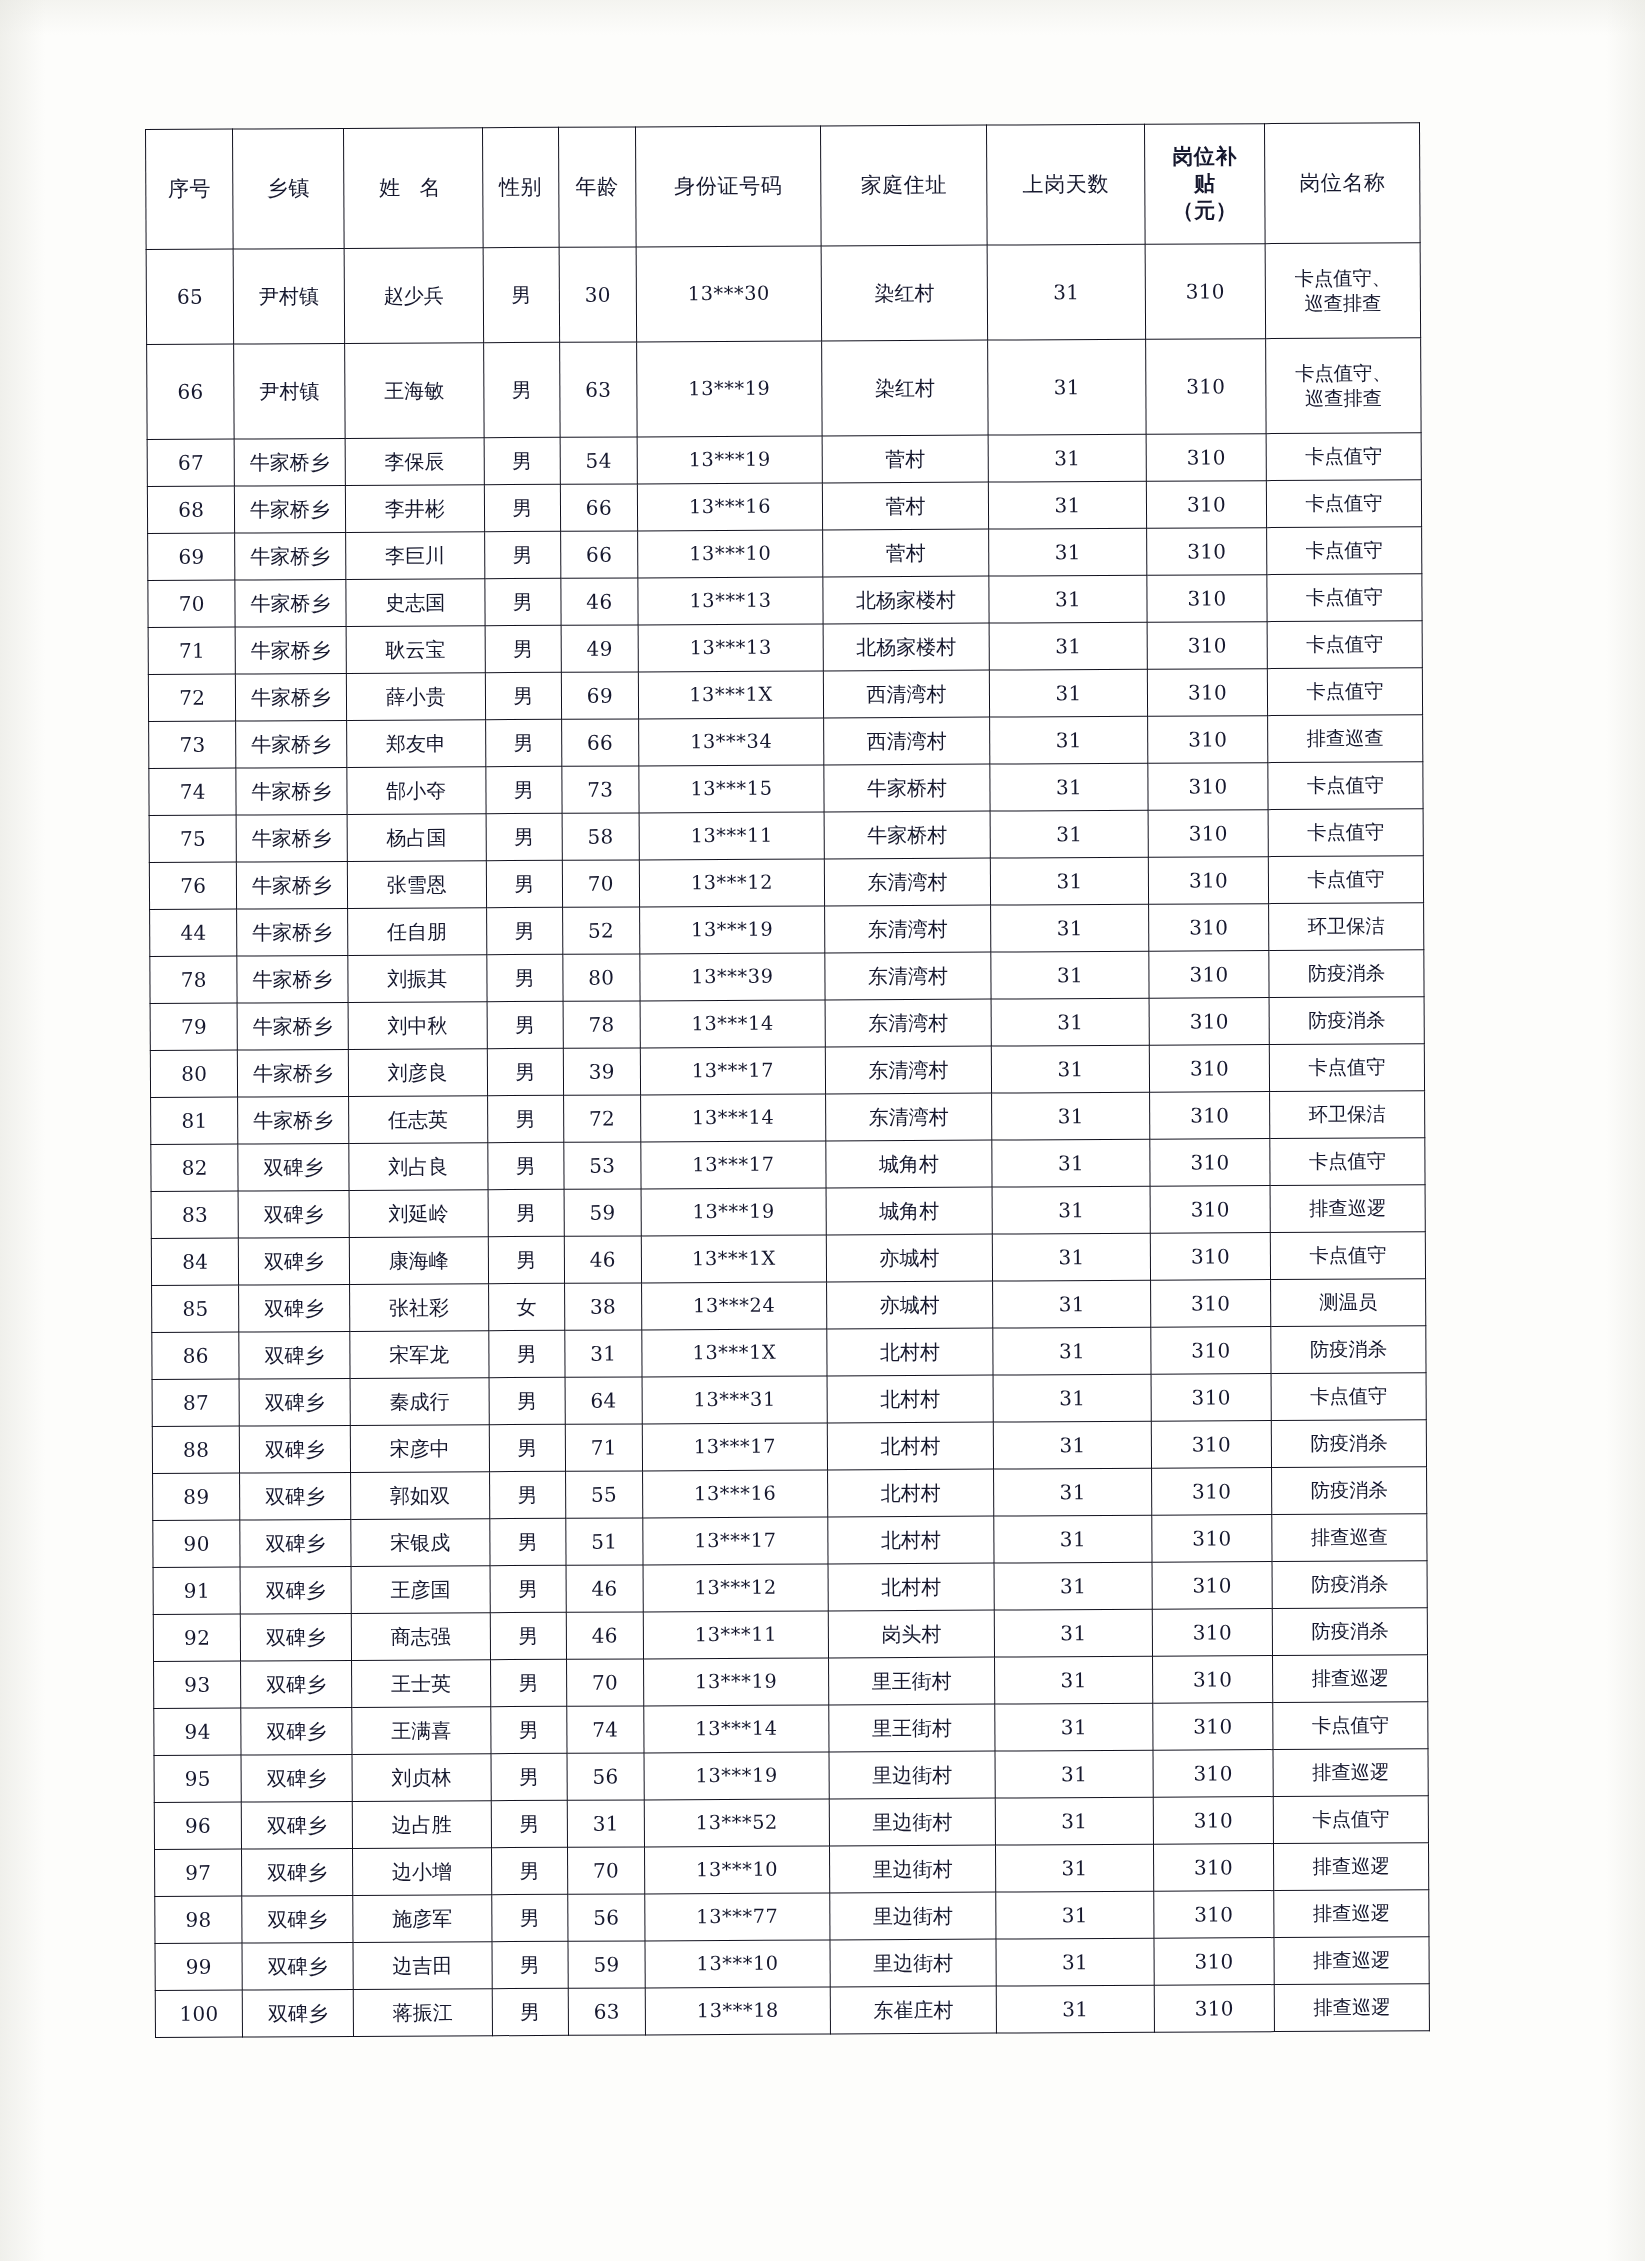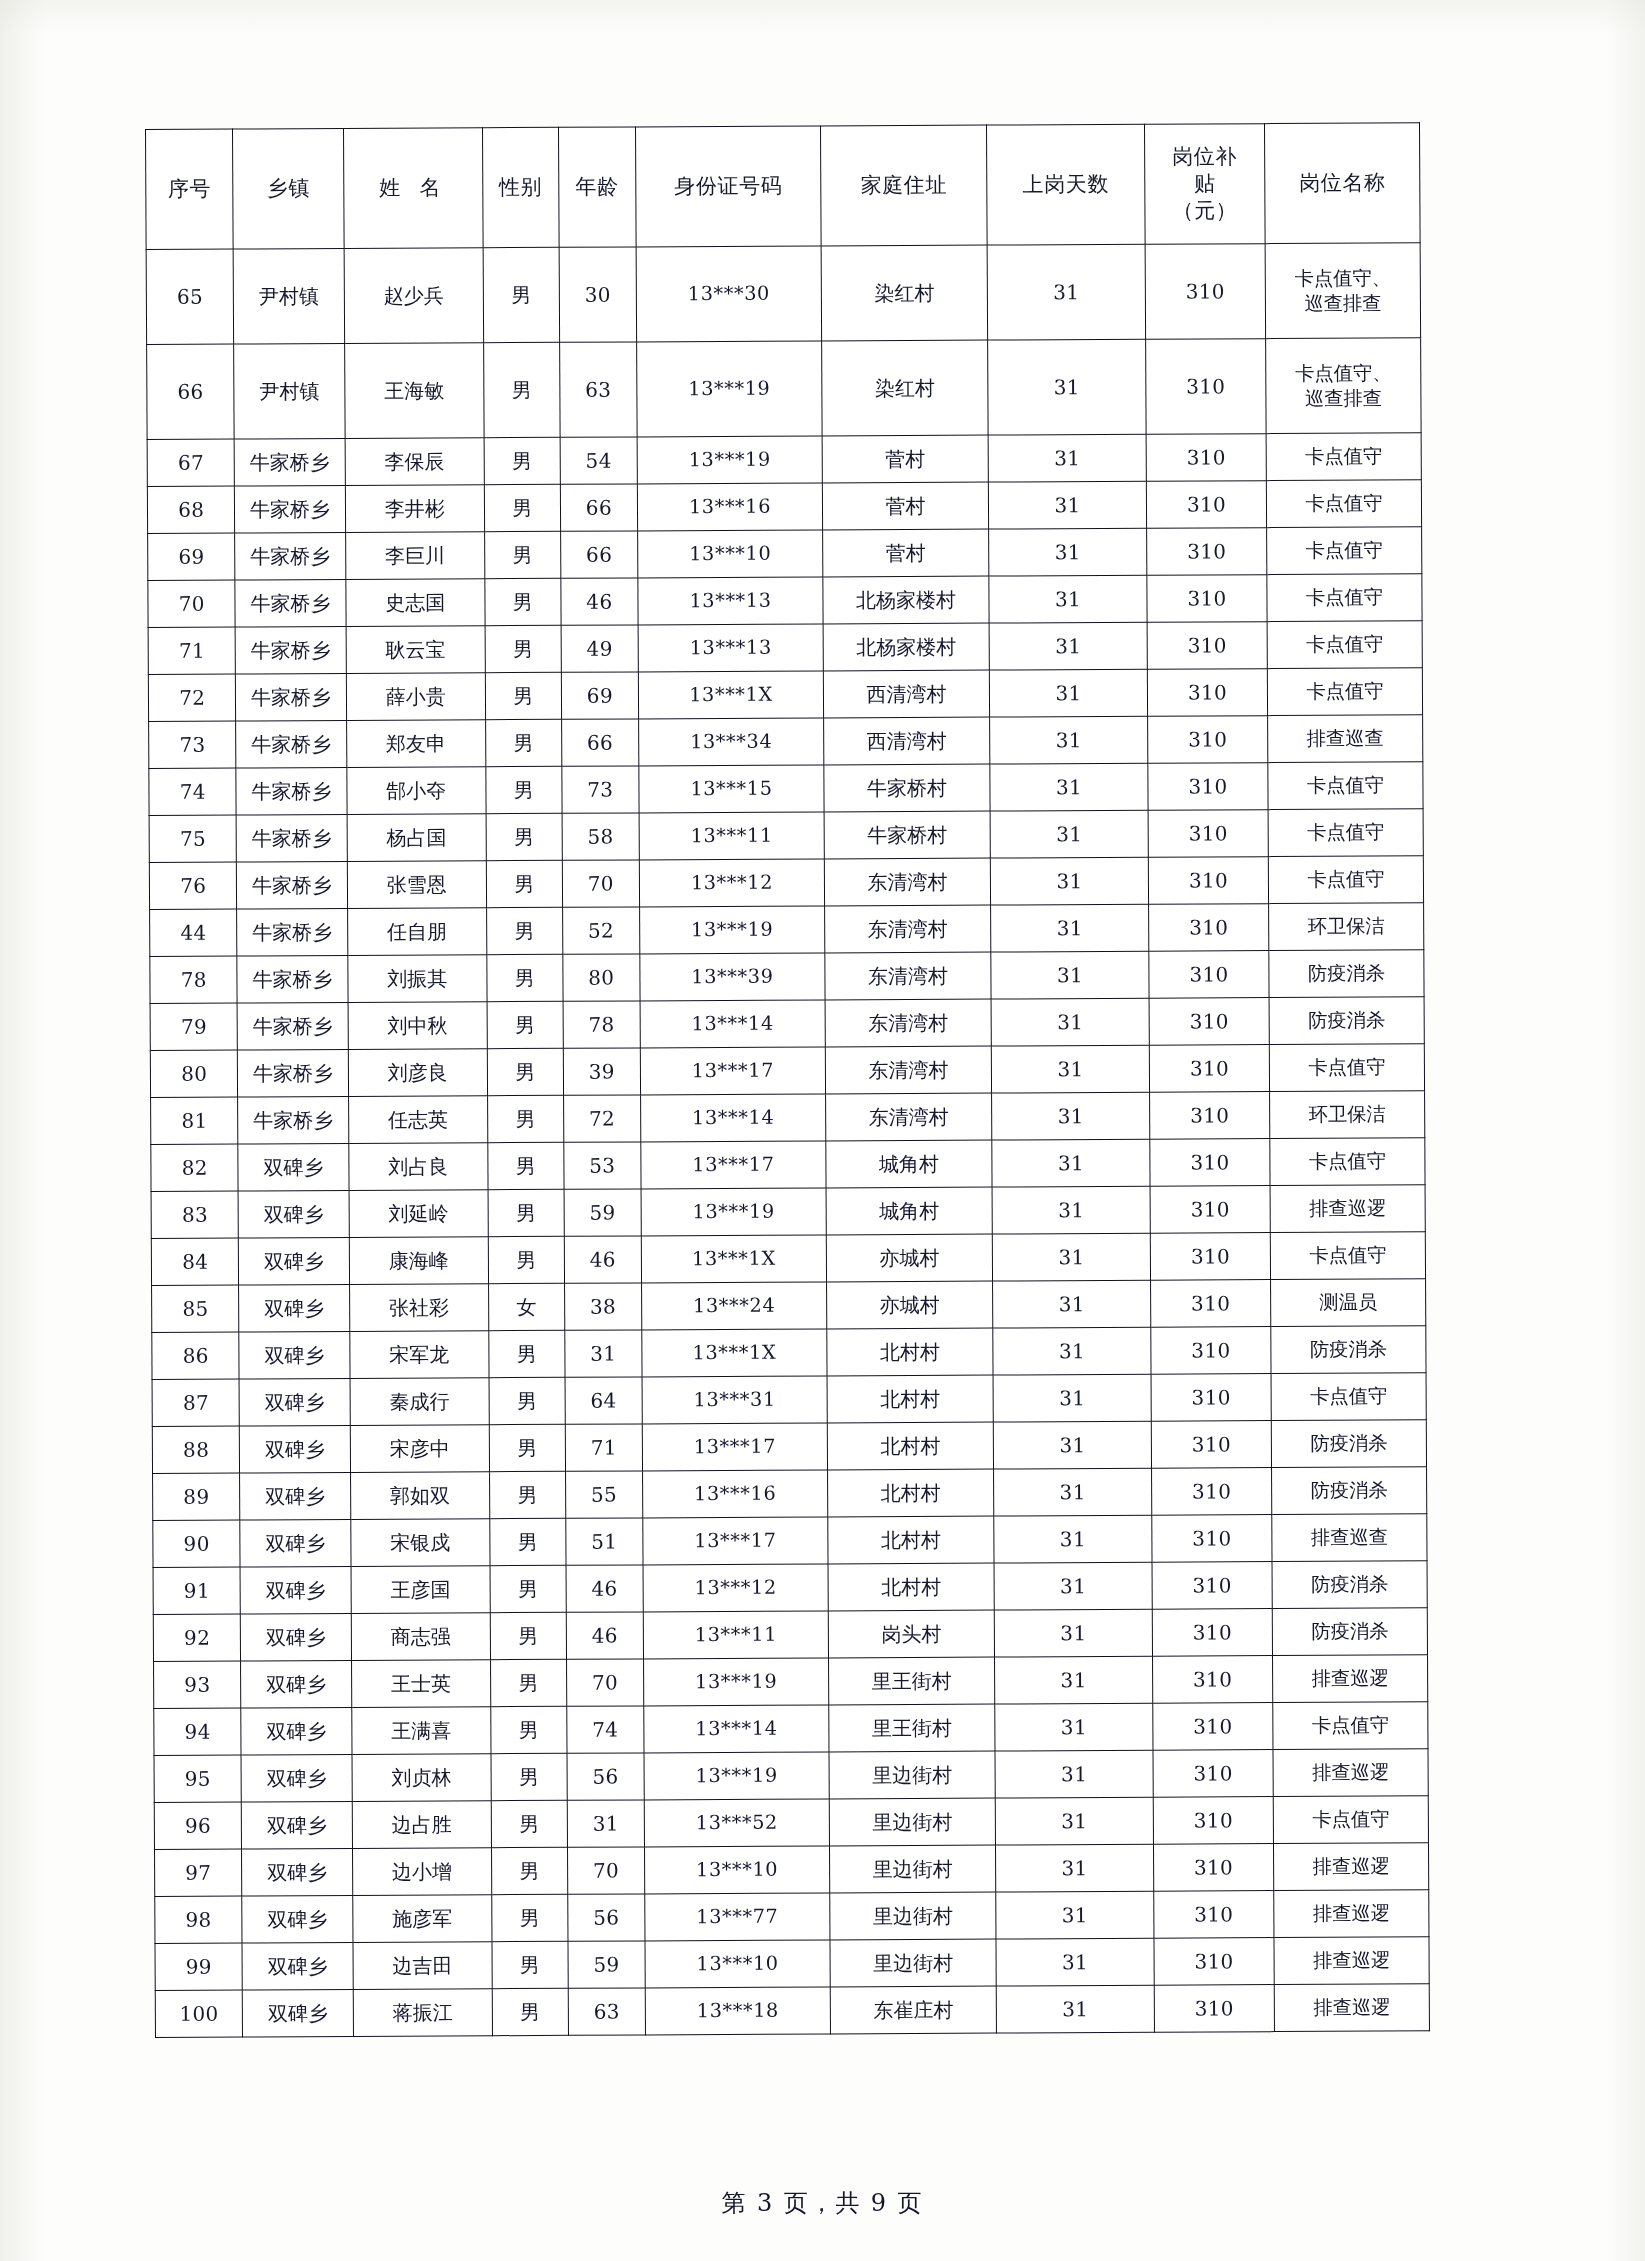--- a/index.html
+++ b/index.html
@@ -73,21 +73,21 @@
   col.c-post   { width: 108px; }
 
   
   thead th {
     height: 119px;
     border-bottom: 2.6px solid #0f0f1c;
     font-size: 21px;
     letter-spacing: 0.6px;
     line-height: 1.28;
   }
-  thead th .hl { display: block; }
+  thead th .hl { display: block; font-weight: bold; }
   .hdr-name { letter-spacing: 6.4px; padding-left: 6.4px; }
 
   
   tbody td {
     height: 46px;
     font-size: 20px;
     line-height: 1.22;
   }
   tbody tr.tall td { height: 94px; }
 
@@ -652,16 +652,15 @@
             <td class="num">31</td>
             <td class="num">310</td>
             <td class="post">
               <span class="pl">排查巡逻</span>
             </td>
           </tr>
         </tbody>
     </table>
   </div>
 
-  <div class="page-footer">第 3 页，共 9 页</div>
 
 </div>
 
 
 </body></html>

